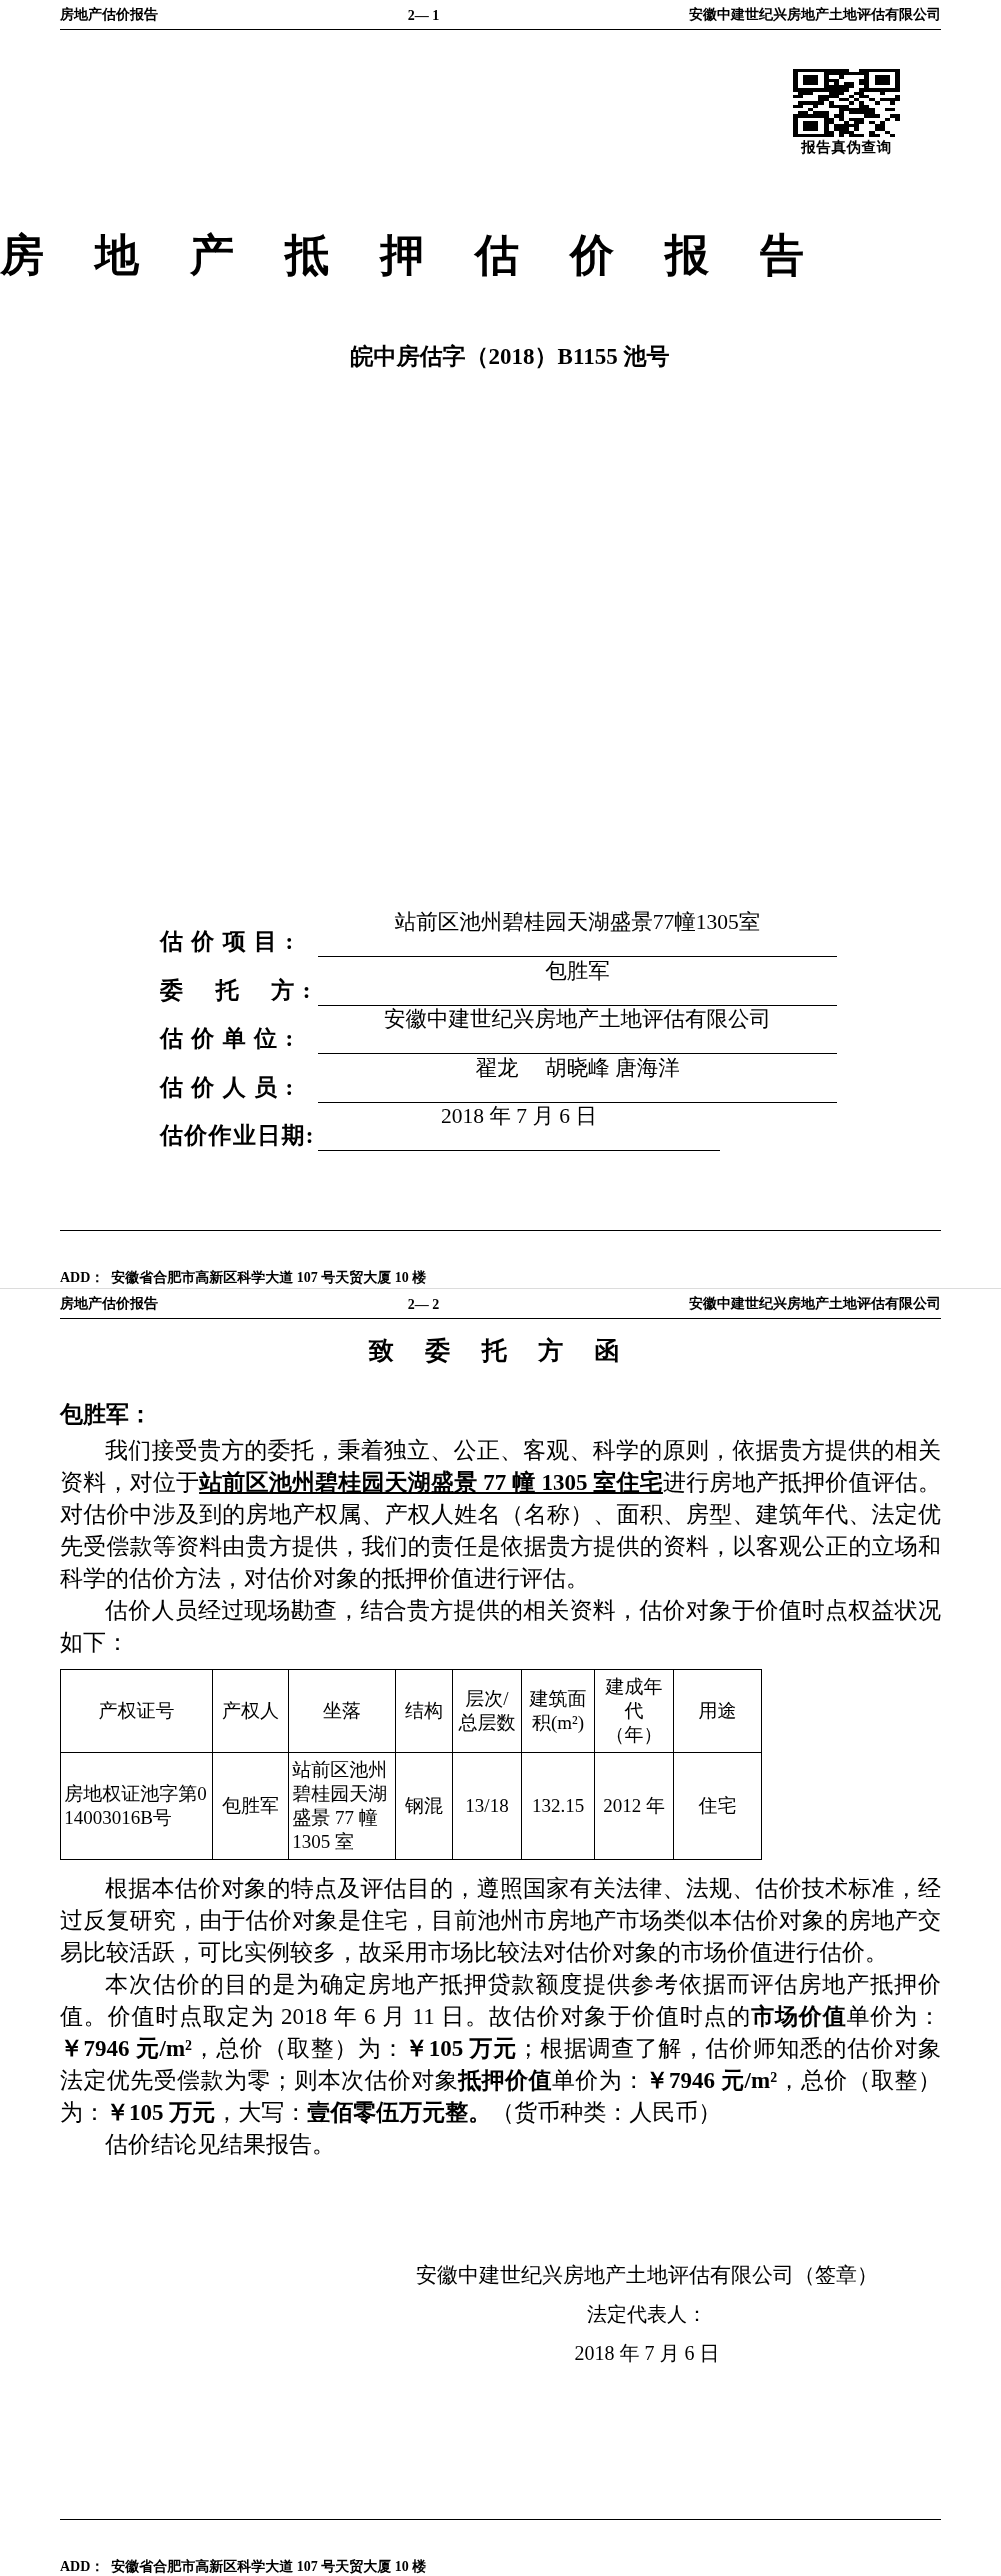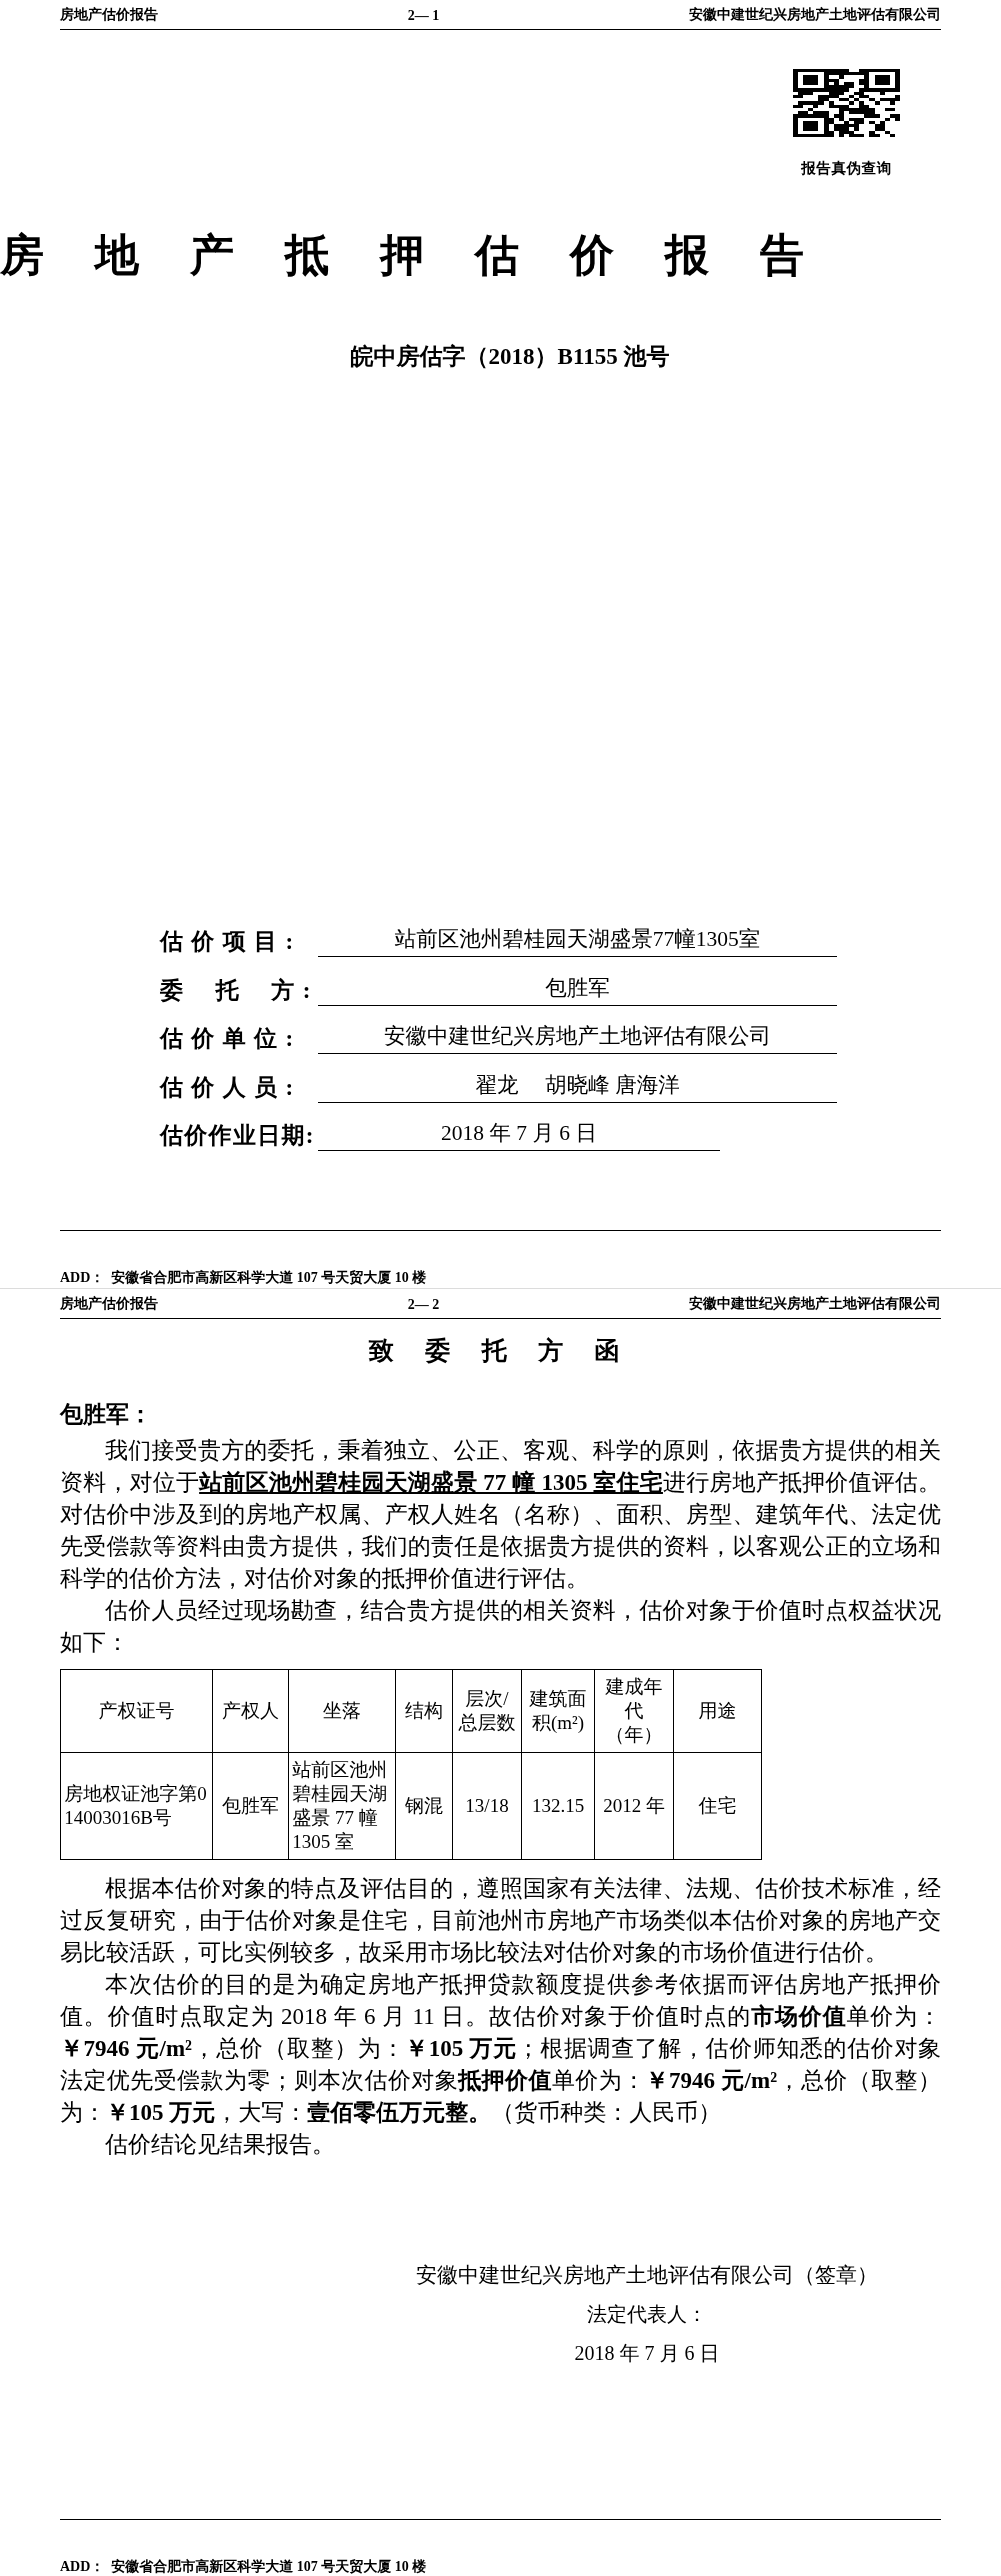--- a/index.html
+++ b/index.html
@@ -21,38 +21,38 @@
   }
   .pg-footer {
     position:absolute; left:60px; right:61px; top:1230px;
     border-top:1.9px solid #000; padding-top:3.8px;
     font-size:14px; font-weight:bold; line-height:17px; white-space:pre;
   }
 
   
   .qr-block { position:absolute; top:69px; right:102px; width:107px; text-align:center; }
   .qr { width:107px; height:68px; display:block; background:#fff; }
-  .qr-caption { margin-top:22px; font-size:14.5px; font-weight:bold; letter-spacing:0.6px; }
+  .qr-caption { margin-top:1px; font-size:14.5px; font-weight:bold; letter-spacing:0.6px; }
 
   
   .main-title {
     position:absolute; top:226px; left:0; width:100%;
     font-size:44px; font-weight:bold;
     letter-spacing:20px; white-space:nowrap;
   }
   .doc-no {
     position:absolute; top:341px; left:0; width:100%;
     text-align:center; font-size:23px; font-weight:bold;padding-left:18px;
   }
   .fields { position:absolute; top:923px; left:160px; width:677px; }
   .field-row { display:flex; align-items:flex-end; height:34px; margin-bottom:14.5px; }
   .field-label { flex:0 0 158px; font-size:23px; font-weight:bold; white-space:pre; letter-spacing:1.3px; }
   .field-value {
     flex:1 1 auto; border-bottom:1.3px solid #000;
-    text-align:center; font-size:21.5px; padding-bottom:3px; white-space:pre;
+    text-align:center; font-size:21.5px; padding-bottom:20px; white-space:pre;
   }
   .field-row.short .field-value { margin-right:117px; }
 
   
   .p2-content { position:absolute; left:60px; right:61px; top:45px; }
   .letter-title { text-align:center; font-size:25px; font-weight:bold; letter-spacing:12.6px; margin-bottom:20px; }
   .greeting { font-size:23px; font-weight:bold; margin-bottom:5px;margin-top:32px; }
   .para { font-size:23px; line-height:32px; text-align:justify; text-indent:45px; }
   .rights-table {
     border-collapse:collapse; table-layout:fixed; width:701px;

